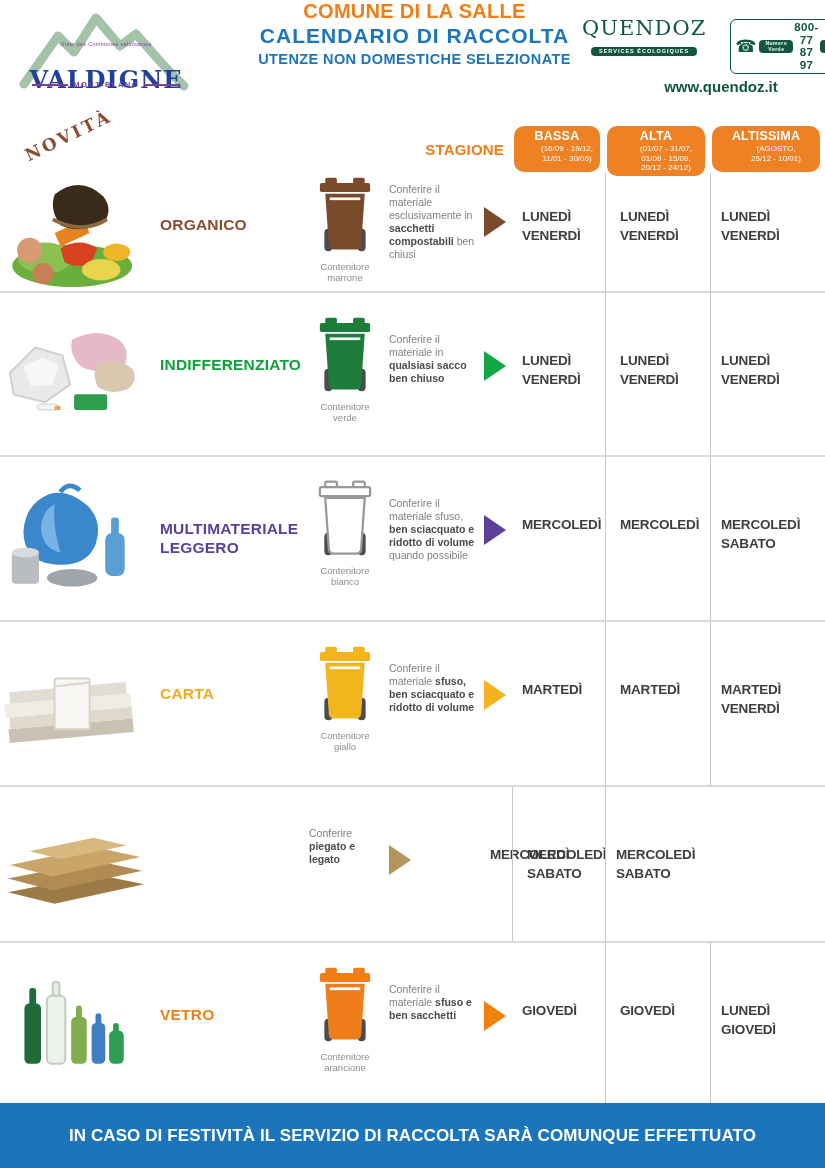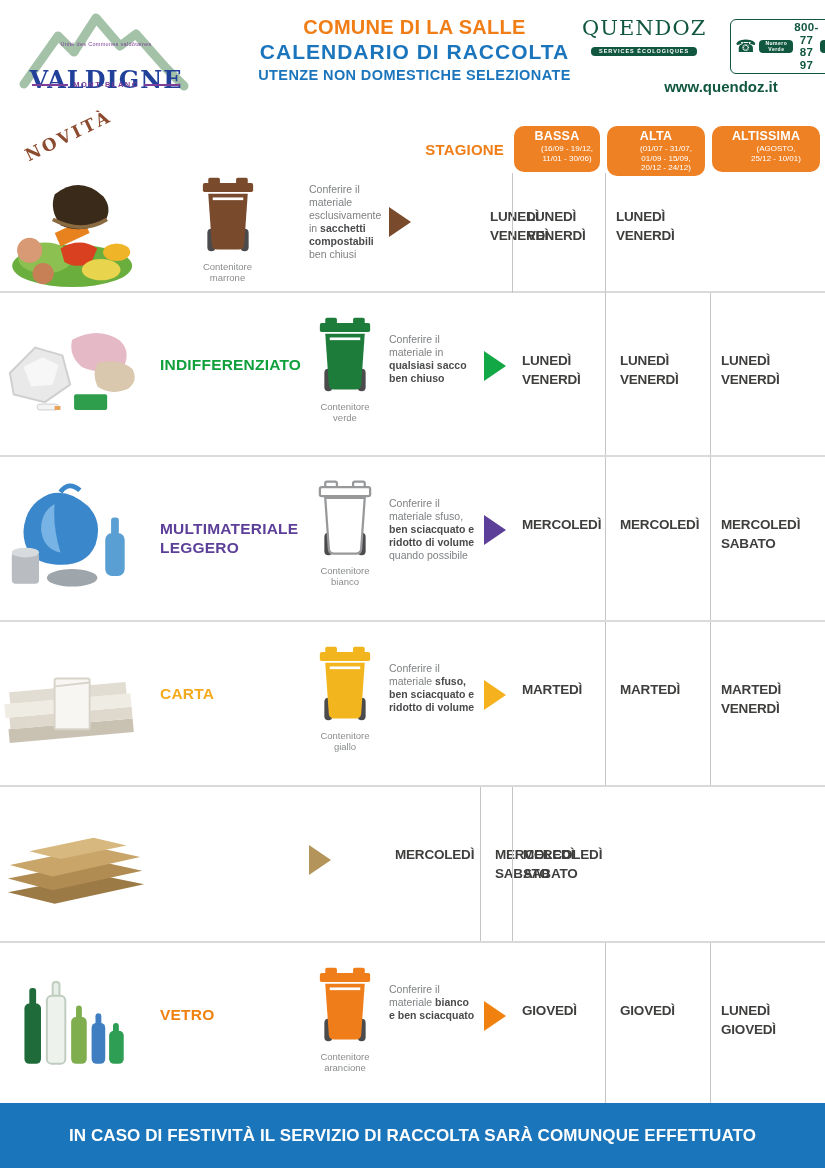--- a/index.html
+++ b/index.html
@@ -7,21 +7,21 @@
   .page{position:relative;width:825px;height:1168px;background:#fff;}
 
   
   .hdr{height:125px;display:flex;}
   .valdigne{width:212px;position:relative;}
   .mtn{position:absolute;left:16px;top:6px;}
   .v-org{position:absolute;top:41px;left:0;width:212px;text-align:center;font-size:5.5px;color:var(--valdigne_purple);letter-spacing:.3px;}
   .v-name{position:absolute;top:65px;left:0;width:212px;text-align:center;font-family:"DejaVu Serif",serif;font-weight:bold;font-size:24px;color:var(--valdigne_blue);letter-spacing:1px;}
   .v-sub{position:absolute;top:80px;left:0;width:212px;display:flex;align-items:center;justify-content:center;gap:5px;font-size:7.5px;font-weight:bold;color:var(--valdigne_purple);letter-spacing:1.5px;}
   .v-sub::before,.v-sub::after{content:"";width:36px;height:2px;background:var(--valdigne_purple);}
-  .titles{flex:1;text-align:center;padding-top:16px;}
+  .titles{flex:1;text-align:center;}
   .comune{font-size:20px;font-weight:bold;color:var(--orange);letter-spacing:.3px;}
   .maintitle{font-family:Liberation Sans, sans-serif;font-weight:bold;font-size:21px;color:var(--blue);letter-spacing:1px;margin-top:1px;}
   .subtitle{font-size:14.5px;font-weight:bold;color:var(--blue);letter-spacing:.4px;margin-top:3px;}
   .quendoz{width:208px;padding-top:18px;text-align:center;}
   .q-row{display:flex;justify-content:center;align-items:flex-start;gap:24px;}
   .q-name{font-family:"DejaVu Serif",serif;font-size:21px;color:var(--quendoz_green);letter-spacing:1px;line-height:1;}
   .q-tag{display:inline-block;background:var(--quendoz_green);color:#fff;font-size:5.5px;font-weight:bold;letter-spacing:1px;border-radius:4px;padding:1.5px 8px;margin-top:2px;}
   .q-phone{border:1.5px solid var(--quendoz_green);border-radius:6px;display:flex;align-items:center;padding:1px 4px;gap:3px;margin-top:1px;}
   .phone-glyph{color:var(--quendoz_green);font-size:17px;line-height:1;}
   .q-pcol{display:flex;flex-direction:row;align-items:center;gap:1px;}
@@ -157,20 +157,21 @@
           <circle cx="26" cy="80" r="13" fill="#D89A74"></circle>
           <circle cx="40" cy="104" r="11" fill="#C77F56"></circle>
           <path d="M52 62 L82 48 L88 62 L58 76 Z" fill="#E8821E"></path>
           <path d="M58 78 q20 -12 38 0 l-6 14 q-14 8 -28 0 Z" fill="#D9401F"></path>
           <ellipse cx="100" cy="100" rx="20" ry="11" fill="#E8D44D"></ellipse>
           <ellipse cx="116" cy="82" rx="14" ry="9" fill="#F0B429"></ellipse>
           <path d="M52 22 q26 -20 50 2 q10 12 2 26 q-24 14 -46 4 q-12 -16 -6 -32 Z" fill="#3A2A1A"></path>
           <path d="M50 48 q30 16 56 0" stroke="#8A6A40" stroke-width="4" fill="none"></path>
         </svg>
       </div>
+      <div class="cell cat"><span class="catname" style="color: rgb(140, 74, 46);">ORGANICO</span></div>
       <div class="cell bincell">
         <span class="bin" style="color: rgb(122, 74, 44); stroke: none;">
           <svg class="binsvg" viewBox="0 0 60 88">
             <rect class="wheel" x="7" y="60" width="9" height="25" rx="4.5" stroke="none"></rect>
             <rect class="wheel" x="44" y="60" width="9" height="25" rx="4.5" stroke="none"></rect>
             <rect class="cc" x="8" y="3" width="13" height="8" rx="2"></rect>
             <rect class="cc" x="39" y="3" width="13" height="8" rx="2"></rect>
             <rect class="cc" x="2" y="9" width="56" height="10" rx="2"></rect>
             <path class="cc" d="M8 21 L52 21 L48 78 Q47.5 83 42 83 L18 83 Q12.5 83 12 78 Z"></path>
             <rect class="binline" x="13" y="25" width="34" height="3"></rect>
@@ -312,20 +313,23 @@
     <section class="row row-5 grid">
       <div class="cell photo">
         <svg width="146" height="112" viewBox="0 0 150 112">
           <path d="M4 88 L96 70 L144 80 L52 100 Z" fill="#9C7A45"></path>
           <path d="M4 74 L96 56 L142 66 L50 86 Z" fill="#B08B52"></path>
           <path d="M6 60 L94 42 L140 52 L50 72 Z" fill="#C9A56A"></path>
           <path d="M26 46 L92 32 L126 40 L58 54 Z" fill="#D7B87E"></path>
         </svg>
       </div>
       <div class="cell bincell"></div>
+      <div class="cell desc">
+        <span>Conferire</span> <b>piegato e legato</b> <span></span>
+      </div>
       <div class="cell arrowcell"><span class="arrow" style="border-left-color: rgb(179, 149, 92);"></span></div>
       <div class="cell day d1">MERCOLEDÌ</div>
       <div class="cell day d2">MERCOLEDÌ
 SABATO</div>
       <div class="cell day d3">MERCOLEDÌ
 SABATO</div>
     </section>
 
     <section class="row row-6 grid">
       <div class="cell photo">
@@ -352,21 +356,21 @@
             <rect class="cc" x="39" y="3" width="13" height="8" rx="2"></rect>
             <rect class="cc" x="2" y="9" width="56" height="10" rx="2"></rect>
             <path class="cc" d="M8 21 L52 21 L48 78 Q47.5 83 42 83 L18 83 Q12.5 83 12 78 Z"></path>
             <rect class="binline" x="13" y="25" width="34" height="3"></rect>
           </svg>
         </span>
         <span class="bincap" style="white-space:pre-line">Contenitore
 arancione</span>
       </div>
       <div class="cell desc">
-        <span>Conferire il materiale</span> <b>bianco e ben sciacquato</b> <span></span>
+        <span>Conferire il materiale</span> <b>sfuso e ben sacchetti</b> <span></span>
       </div>
       <div class="cell arrowcell"><span class="arrow" style="border-left-color: rgb(240, 129, 14);"></span></div>
       <div class="cell day d1">GIOVEDÌ</div>
       <div class="cell day d2">GIOVEDÌ</div>
       <div class="cell day d3">LUNEDÌ
 GIOVEDÌ</div>
     </section>
 
   </main>
 

